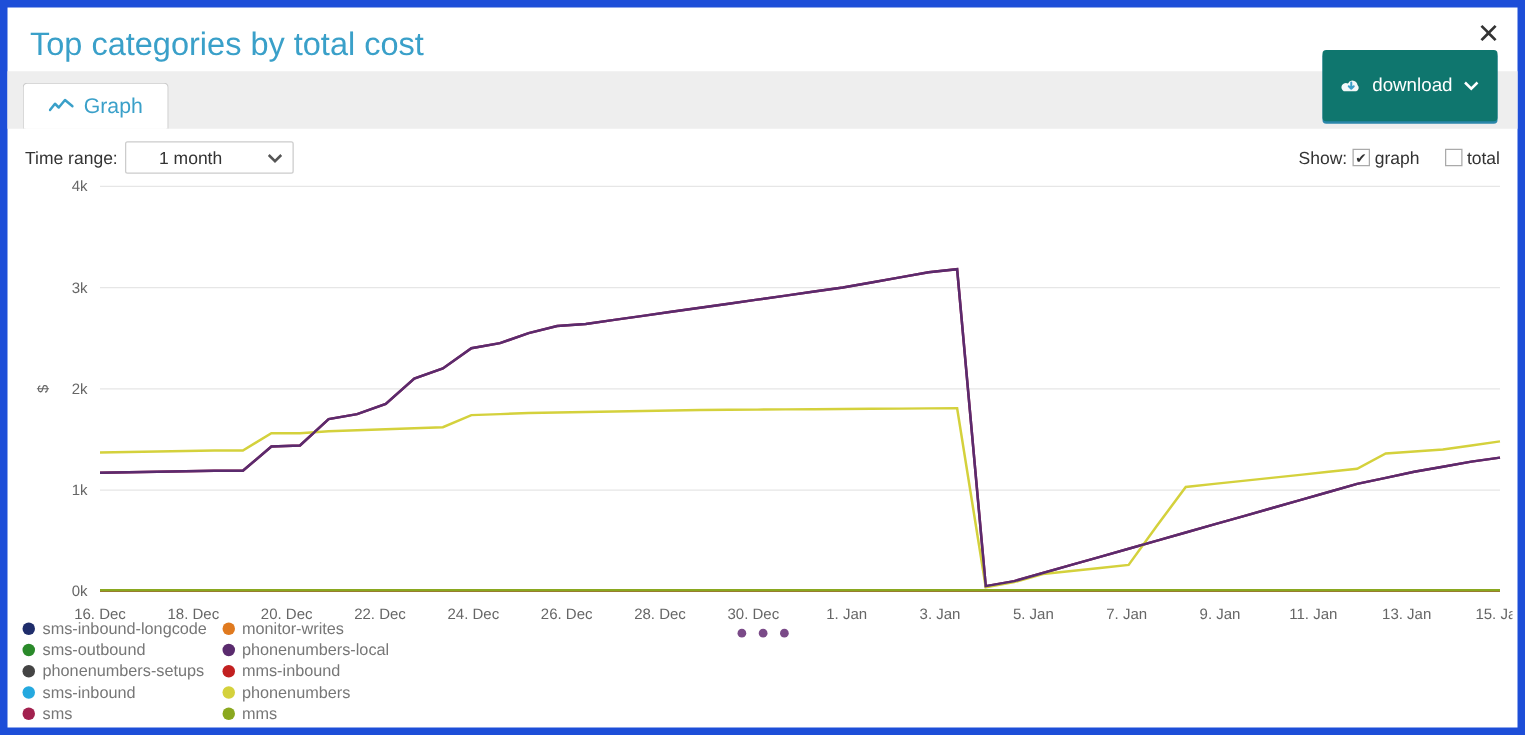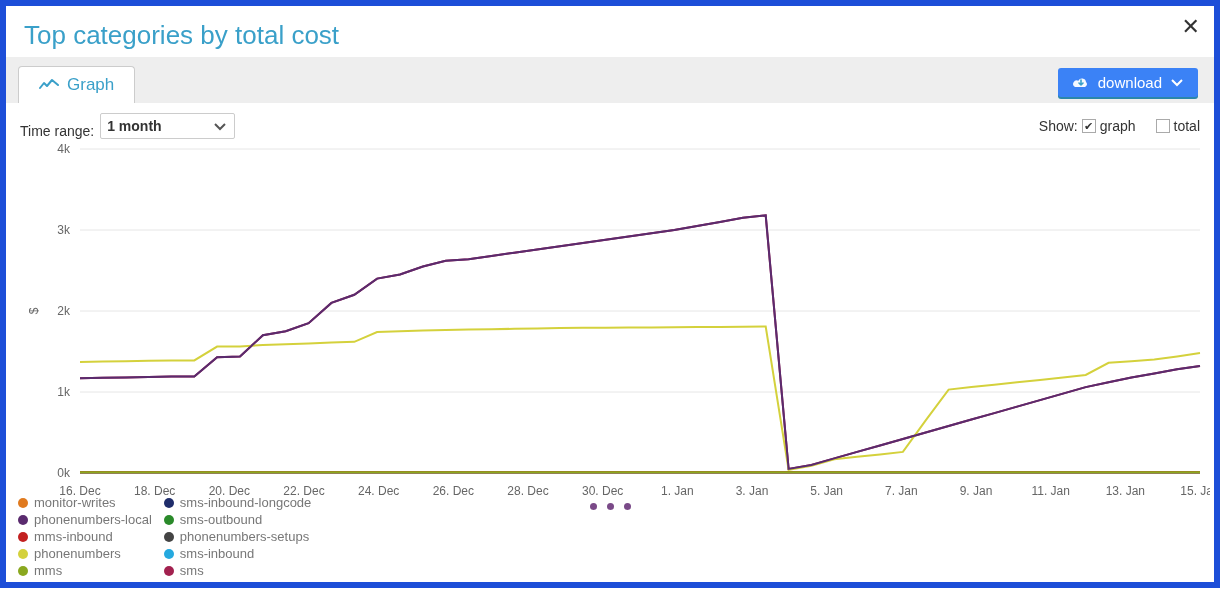--- a/index.html
+++ b/index.html
@@ -51,49 +51,48 @@
     display: flex;
     align-items: center;
     gap: 8px;
     cursor: pointer;
   }
   .tab svg { stroke: #3aa0c9; }
   .dl-btn {
     margin-left: auto;
     margin-right: 4px;
     margin-bottom: 6px;
-    background: #3b82f6;
+    background: #0f766e;
     color: #fff;
     border-radius: 3px;
-    padding: 6px 14px;
+    padding: 20px 14px;
     display: flex;
     align-items: center;
     gap: 8px;
     cursor: pointer;
     font-size: 15px;
     box-shadow: 0 2px 0 #2b87aa;
   }
   .controls-row {
     display: flex;
     align-items: center;
     padding: 10px 14px 4px 14px;
     font-size: 14px;
     color: #333;
   }
-  .controls-row .left { display:flex; align-items:flex-end; gap:6px; }
+  .controls-row .left { display:flex; align-items:center; gap:6px; }
   .controls-row .right { margin-left:auto; display:flex; align-items:center; gap:4px; }
   .select-wrap {
     border: 1px solid #ccc;
     border-radius: 2px;
-    padding: 4px 28px 4px 6px;
+    padding: 4px 28px 4px 26px;
     position: relative;
     min-width: 135px;
     cursor: pointer;
     color: #333;
-    font-weight: bold;
   }
   .select-wrap .chev {
     position: absolute; right: 8px; top: 50%;
     transform: translateY(-50%);
     color: #555;
   }
   .checkbox {
     width: 14px; height: 14px;
     border: 1px solid #aaa;
     display: inline-flex;
@@ -246,20 +245,42 @@
         <path d="M60.0,329.2 L82.9,329.2 L105.7,329.2 L128.6,329.2 L151.4,329.2 L174.3,329.2 L197.1,329.2 L220.0,329.2 L242.9,329.2 L265.7,329.2 L288.6,329.2 L311.4,329.2 L334.3,329.2 L357.1,329.2 L380.0,329.2 L402.9,329.2 L425.7,329.2 L448.6,329.2 L471.4,329.2 L494.3,329.2 L517.1,329.2 L540.0,329.2 L562.9,329.2 L585.7,329.2 L608.6,329.2 L631.4,329.2 L654.3,329.2 L677.1,329.2 L700.0,329.2 L722.9,329.2 L745.7,329.2 L768.6,329.2 L791.4,329.2 L814.3,329.2 L837.1,329.2 L860.0,329.2 L882.9,329.2 L905.7,329.2 L928.6,329.2 L951.4,329.2 L974.3,329.2 L997.1,329.2 L1020.0,329.2 L1042.9,329.2 L1065.7,329.2 L1088.6,329.2 L1111.4,329.2 L1134.3,329.2 L1157.1,329.2 L1180.0,329.2 " stroke="#8aa81f" class="series" fill="none" stroke-width="1.5"></path>
       </svg>
     <div class="nav-dots">
       <span></span>
       <span></span>
       <span></span>
     </div>
   </div>
 
   <div class="legend">
+    <div class="legend-col" id="legcol1">
+        <div class="legend-item">
+          <span class="swatch" style="background: rgb(31, 45, 107);"></span>
+          <span>sms-inbound-longcode</span>
+        </div>
+        <div class="legend-item">
+          <span class="swatch" style="background: rgb(42, 138, 42);"></span>
+          <span>sms-outbound</span>
+        </div>
+        <div class="legend-item">
+          <span class="swatch" style="background: rgb(68, 68, 68);"></span>
+          <span>phonenumbers-setups</span>
+        </div>
+        <div class="legend-item">
+          <span class="swatch" style="background: rgb(37, 169, 223);"></span>
+          <span>sms-inbound</span>
+        </div>
+        <div class="legend-item">
+          <span class="swatch" style="background: rgb(162, 33, 79);"></span>
+          <span>sms</span>
+        </div>
+      </div>
     <div class="legend-col" id="legcol2">
         <div class="legend-item">
           <span class="swatch" style="background: rgb(224, 122, 31);"></span>
           <span>monitor-writes</span>
         </div>
         <div class="legend-item">
           <span class="swatch" style="background: rgb(90, 43, 110);"></span>
           <span>phonenumbers-local</span>
         </div>
         <div class="legend-item">
@@ -268,37 +289,15 @@
         </div>
         <div class="legend-item">
           <span class="swatch" style="background: rgb(212, 209, 60);"></span>
           <span>phonenumbers</span>
         </div>
         <div class="legend-item">
           <span class="swatch" style="background: rgb(138, 168, 31);"></span>
           <span>mms</span>
         </div>
       </div>
-    <div class="legend-col" id="legcol1">
-        <div class="legend-item">
-          <span class="swatch" style="background: rgb(31, 45, 107);"></span>
-          <span>sms-inbound-longcode</span>
-        </div>
-        <div class="legend-item">
-          <span class="swatch" style="background: rgb(42, 138, 42);"></span>
-          <span>sms-outbound</span>
-        </div>
-        <div class="legend-item">
-          <span class="swatch" style="background: rgb(68, 68, 68);"></span>
-          <span>phonenumbers-setups</span>
-        </div>
-        <div class="legend-item">
-          <span class="swatch" style="background: rgb(37, 169, 223);"></span>
-          <span>sms-inbound</span>
-        </div>
-        <div class="legend-item">
-          <span class="swatch" style="background: rgb(162, 33, 79);"></span>
-          <span>sms</span>
-        </div>
-      </div>
   </div>
 
 </div>
 
 </body></html>

